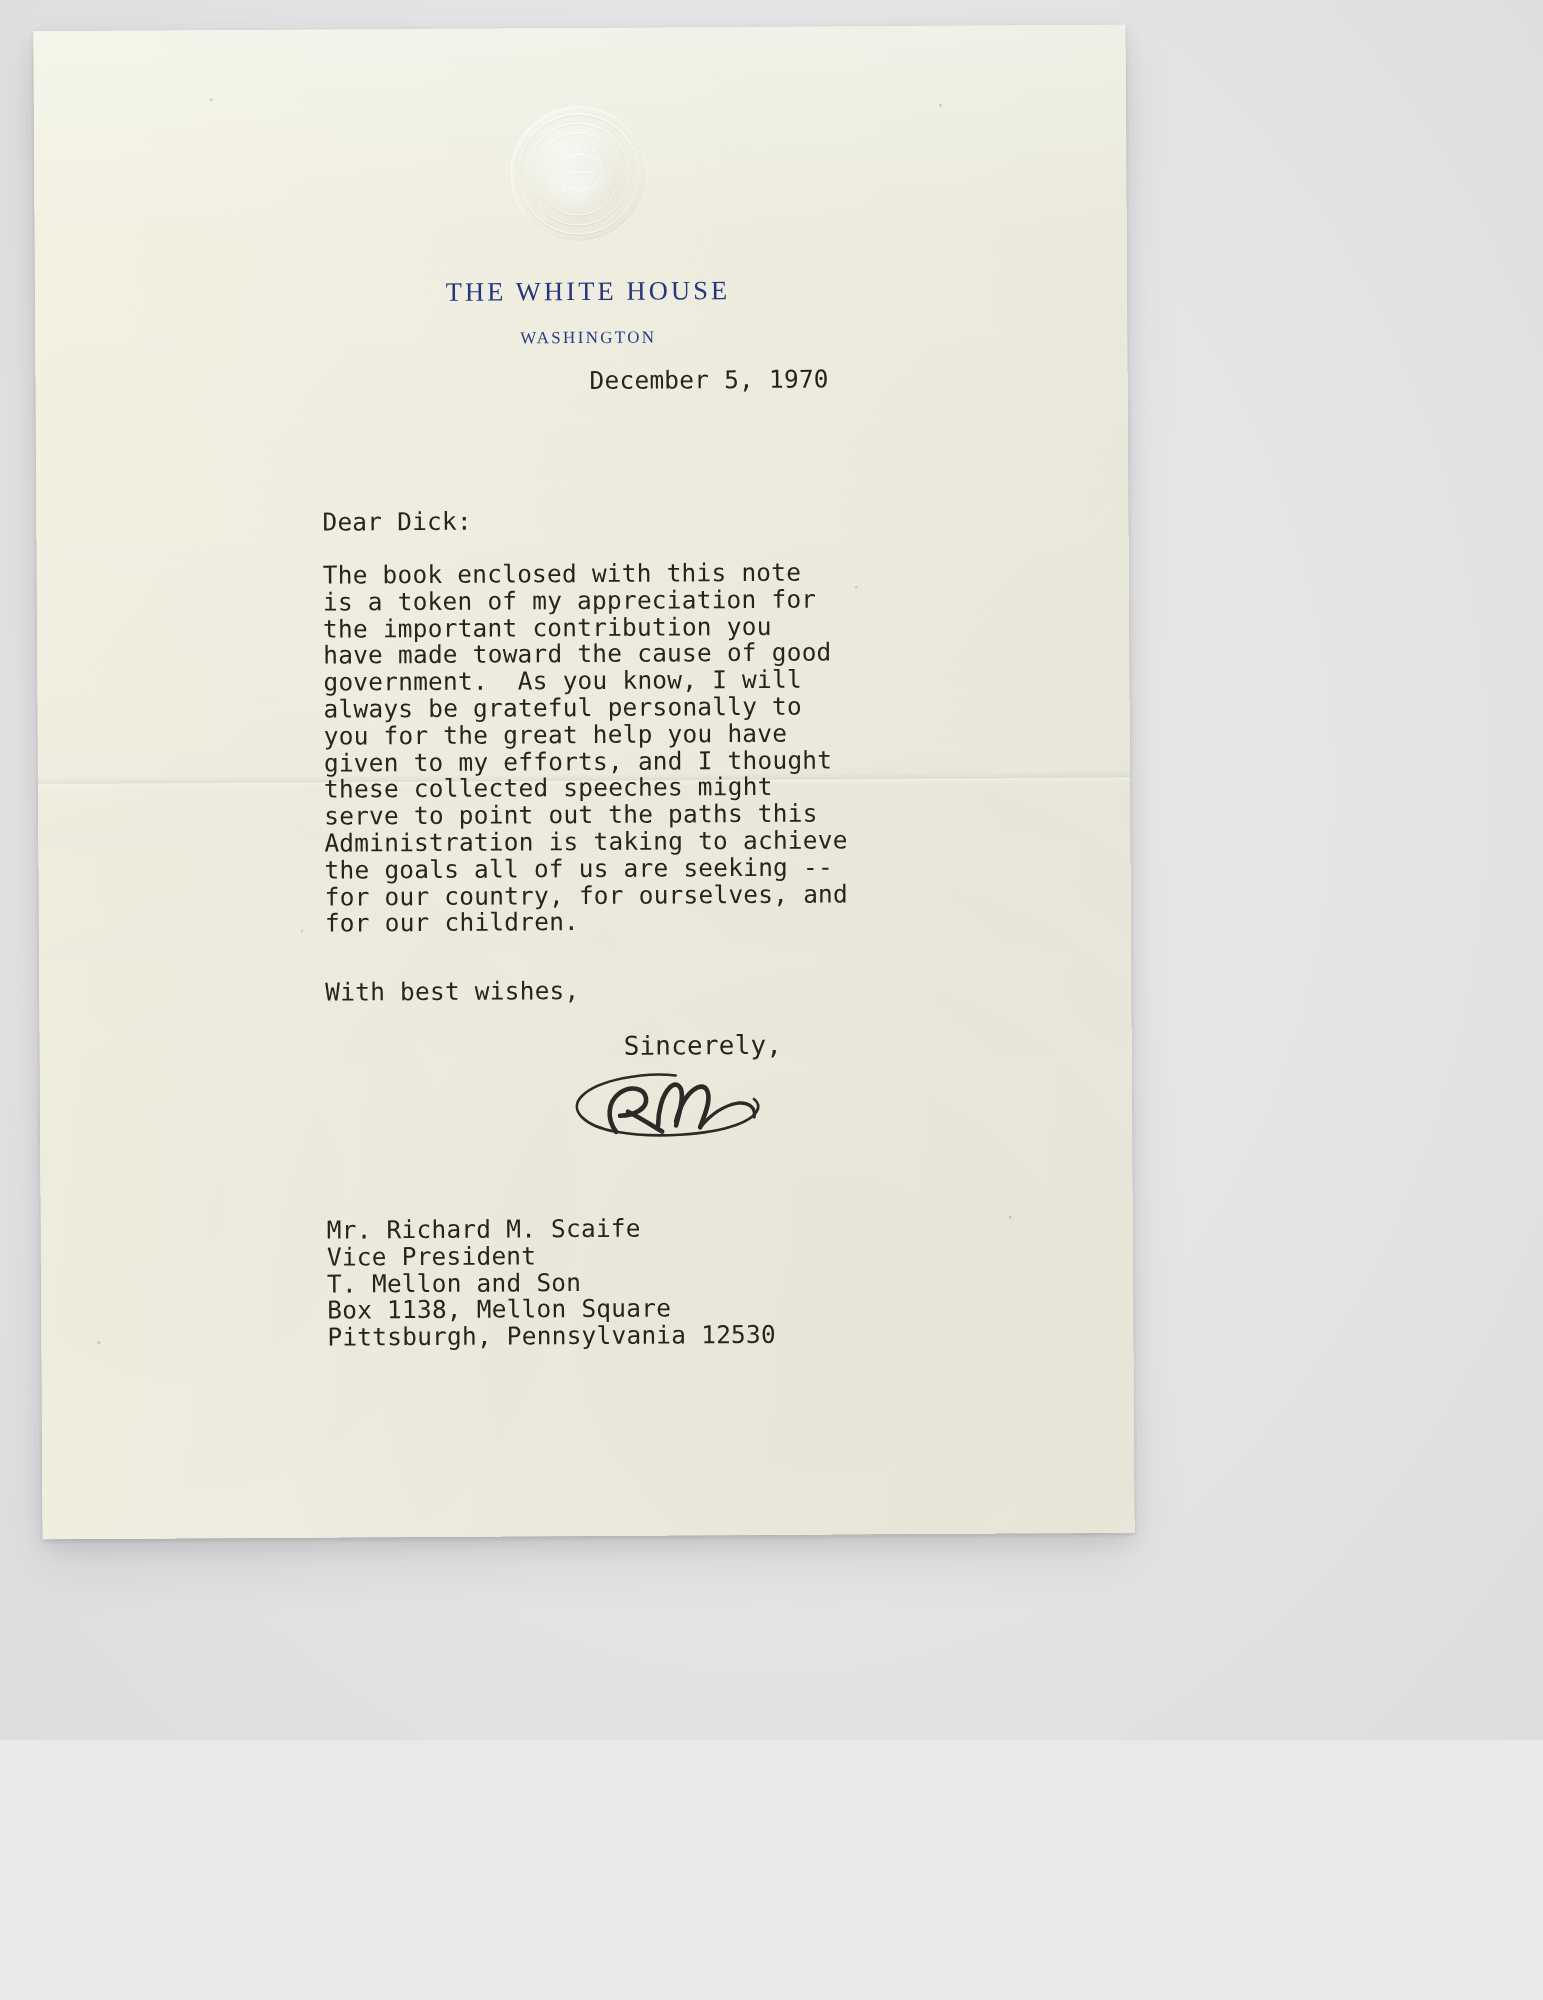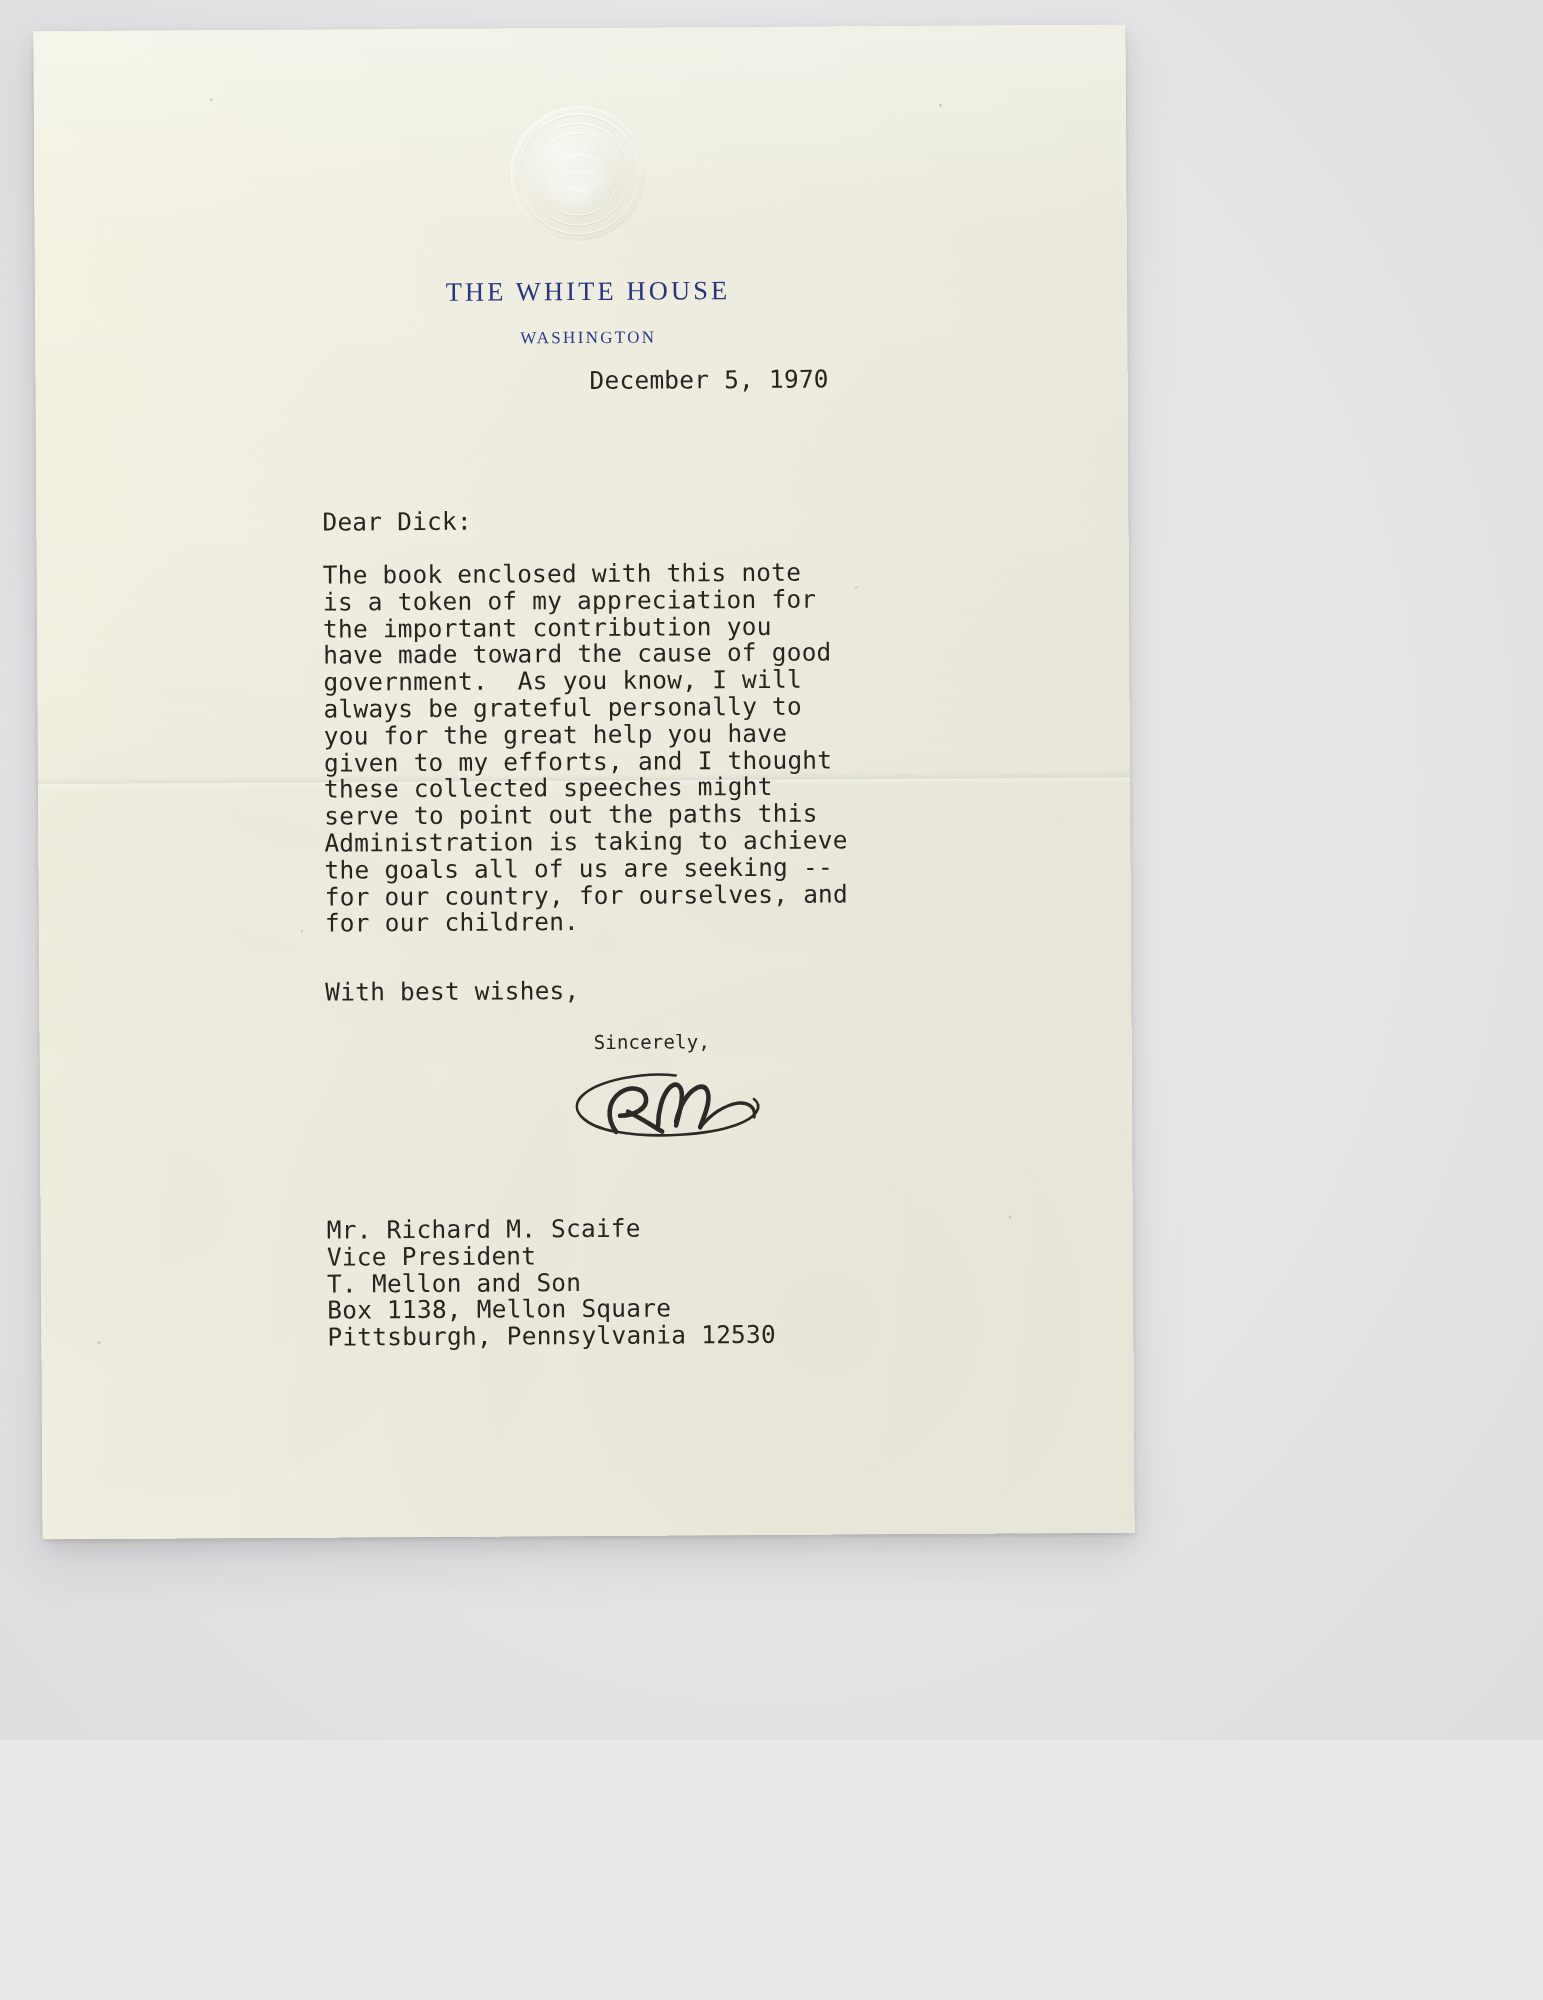--- a/index.html
+++ b/index.html
@@ -164,23 +164,23 @@
     line-height: 26.8px;
   }
   .closing-1 {
     position: absolute;
     left: 286px;
     top: 948px;
     font-size: 24.5px;
   }
   .closing-2 {
     position: absolute;
-    left: 554px;
+    left: 584px;
     top: 1003px;
-    font-size: 19px;
+    font-size: 26px;
   }
   .address-block {
     position: absolute;
     left: 286px;
     top: 1188px;
     font-size: 24.5px;
     line-height: 26.8px;
   }
 
   

